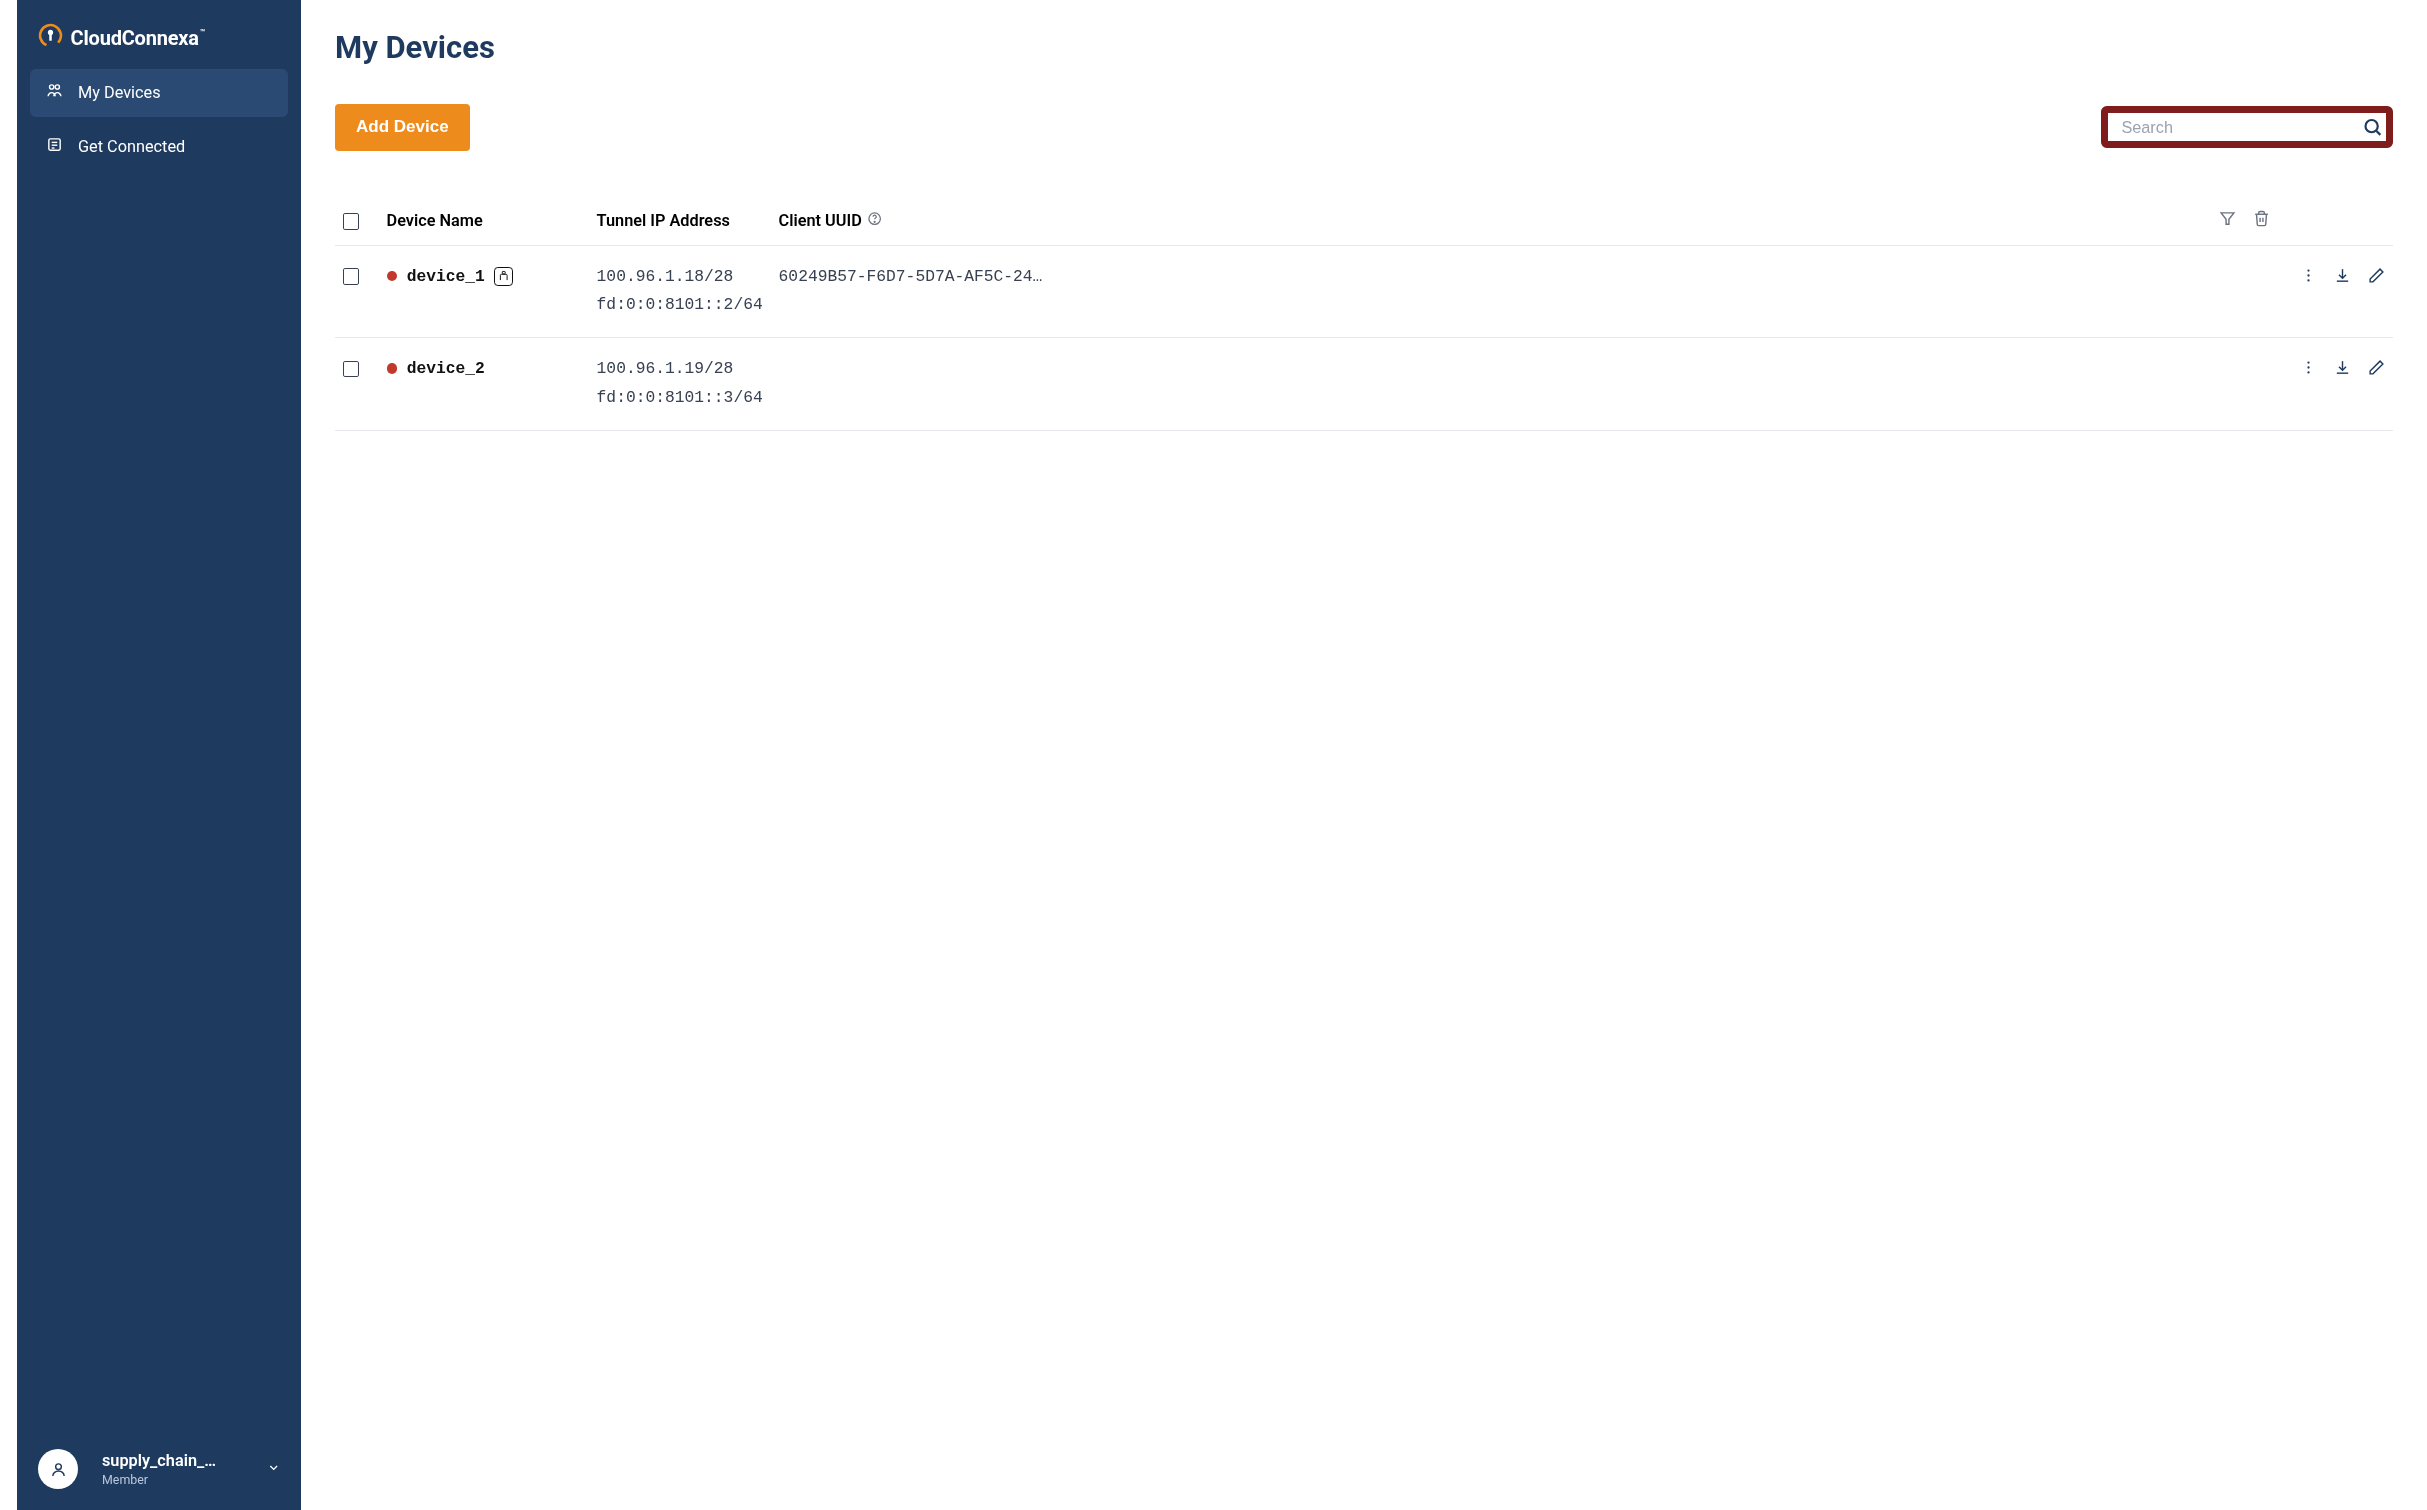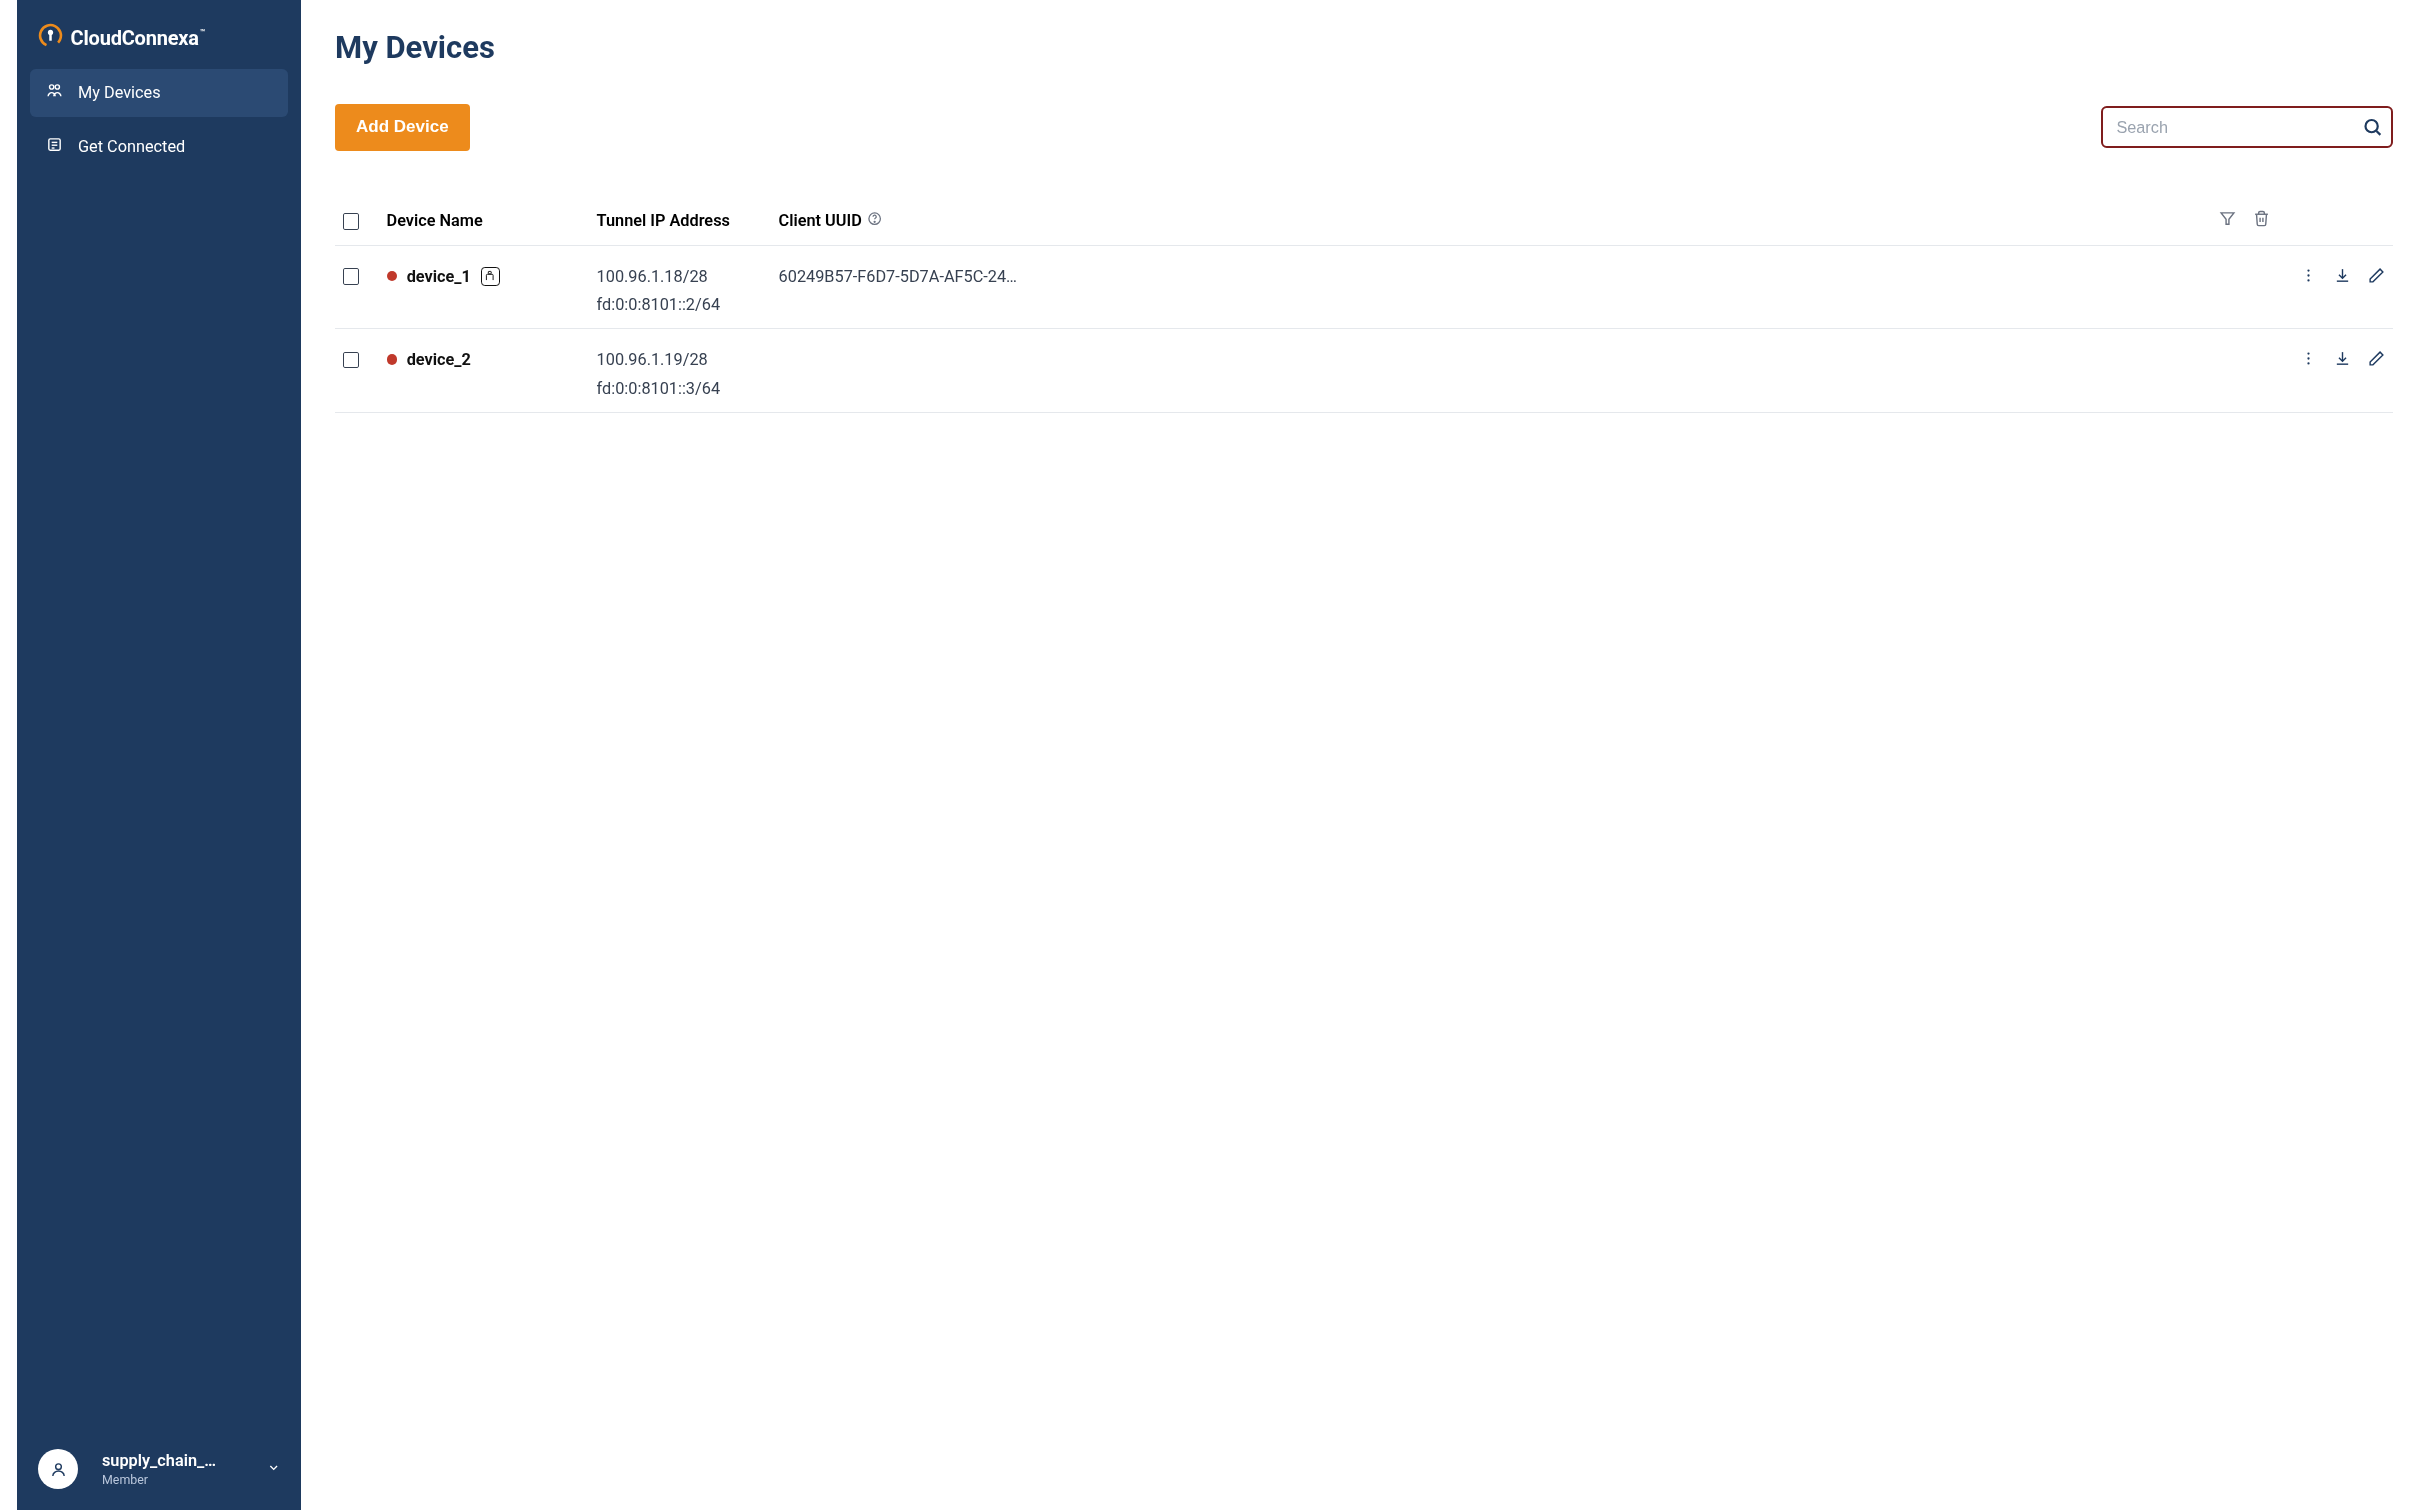--- a/index.html
+++ b/index.html
@@ -73,21 +73,21 @@
     .toolbar { display: flex; align-items: center; margin-bottom: 46px; }
     .btn-primary {
       background: #ed8b1c; color: #fff; font-weight: 700; font-size: 17px;
       border: none; padding: 13.4px 21px; border-radius: 4px; cursor: pointer;
     }
     .search-wrap {
       margin-left: auto; position: relative;
       width: 292px;
     }
     .search-input {
-      width: 100%; height: 42px; border: 2px solid #7f1d1d; border-radius: 5.7px;
+      width: 100%; height: 42px; border: 7px solid #7f1d1d; border-radius: 5.7px;
       padding: 0 44px 0 13.4px; font-size: 16.3px; color: #333;
     }
     .search-input::placeholder { color: #9aa3af; }
     .search-icon-btn {
       position: absolute; right: 9.6px; top: 50%; transform: translateY(-50%);
       background: none; border: none; cursor: pointer; color: #1e3a5f;
       display:flex;
     }
 
     
@@ -103,21 +103,21 @@
       color: #000000; font-weight: 600; font-size: 16.3px;
       align-items: center;
     }
     .th-uuid { display: flex; align-items: center; gap: 5.7px;}
     .th-actions { display: flex; justify-content: flex-end; gap: 17px; color: #6b7280; }
     .th-actions svg { width:17px; height:17px; cursor:pointer;}
 
     .trow {
       border-bottom: 1px solid #e5e8ec;
       font-size: 16.3px; color: #374151;
-      padding-top: 21px; padding-bottom: 14px;
+      padding-top: 21px; padding-bottom: 23px; font-family: Liberation Mono, monospace;
     }
     .cell-check { display:flex; align-items:flex-start; padding-top:1.9px;}
     .chk {
       width: 16.3px; height: 16.3px; border: 1.9px solid #374151; border-radius: 1.9px;
       cursor: pointer; display:inline-block; background:#fff;
     }
     .cell-name { display: flex; align-items: center; gap: 9.6px; font-weight: 700; color:#111;}
     .status-dot { width: 10.5px; height: 10.5px; background: #c0392b; border-radius: 50%; flex-shrink:0;}
     .os-badge { border: 1.4px solid #111; border-radius: 3.8px; width:19px; height:19px; display:flex; align-items:center; justify-content:center;}
     .cell-ip .ip-line { margin-bottom: 9.6px; }

